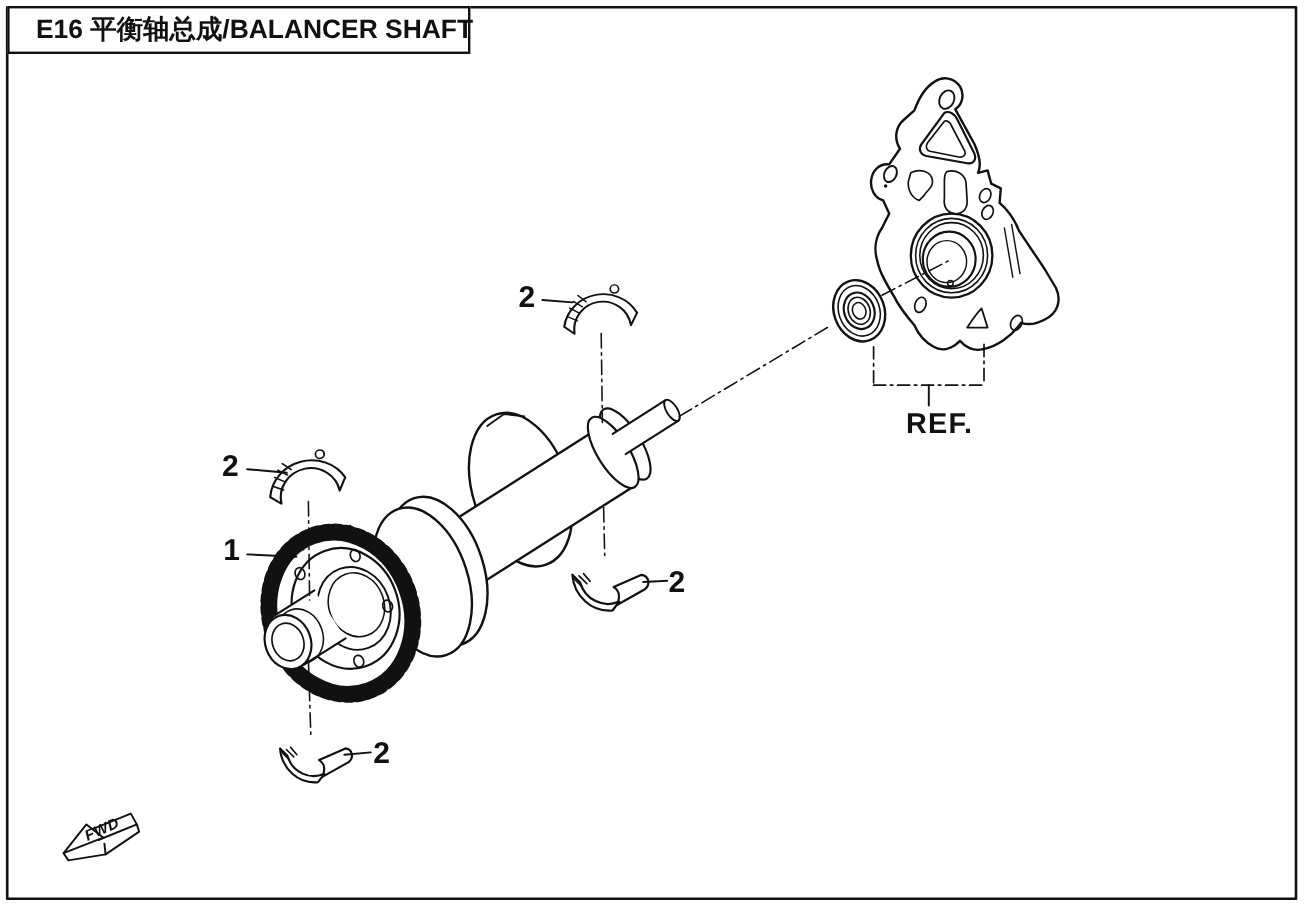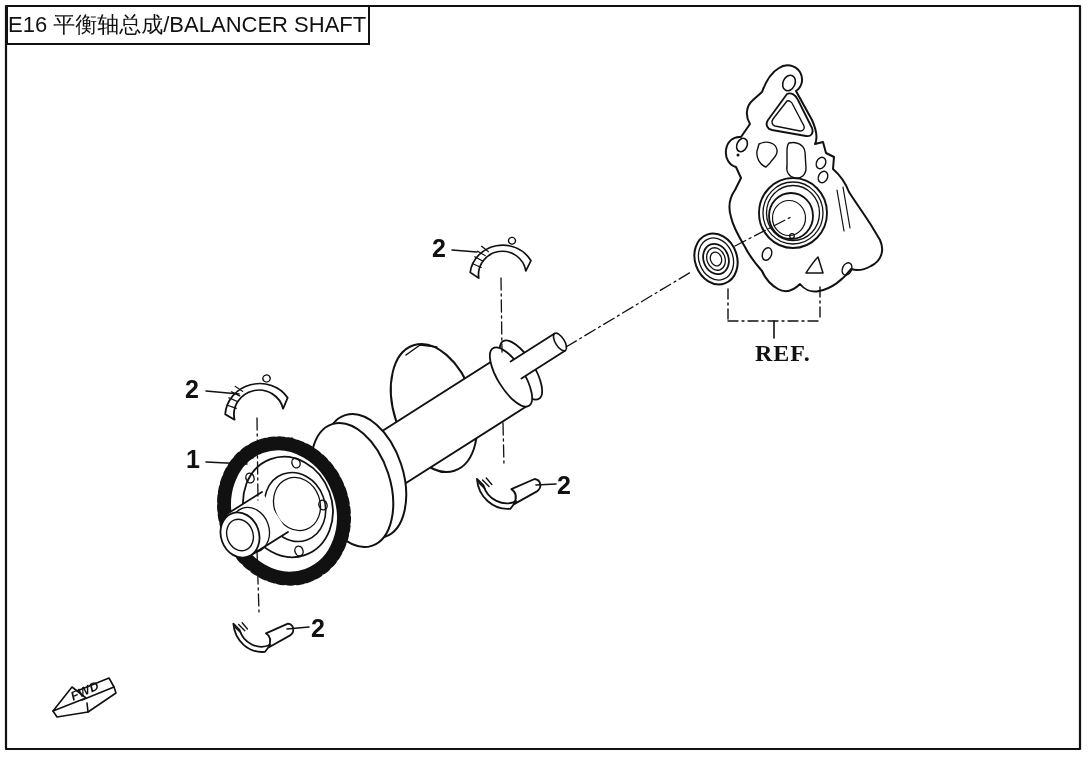--- a/index.html
+++ b/index.html
@@ -4,21 +4,21 @@
 <style>
   html,body{margin:0;padding:0;background:#fff;}
   #page{position:relative;width:1090px;height:760px;background:#ffffff;overflow:hidden;
         font-family:"Liberation Sans",sans-serif;color:#111;}
   #art{position:absolute;left:0;top:0;}
   .callout{position:absolute;font-weight:bold;font-size:25px;line-height:1;color:#111;}
   .ref-label{position:absolute;font-weight:bold;font-size:24px;letter-spacing:1px;color:#111;}
   .fwd-label{position:absolute;font-weight:bold;font-style:italic;font-size:12.5px;color:#111;
              transform:rotate(-24deg);letter-spacing:.5px;}
   .title-box{position:absolute;left:6px;top:5px;width:360px;height:36px;border:2.5px solid #111;
-             background:#fff;line-height:36px;font-weight:normal;font-size:22px;
+             background:#fff;line-height:36px;padding-left:22px;font-weight:bold;font-size:22px;
              white-space:nowrap;}
 </style>
 </head>
 <body>
 
 <div id="page">
 
 <svg id="art" width="1090" height="760" viewBox="0 0 1090 760" fill="none" stroke="#111" stroke-linecap="round" stroke-linejoin="round">
 
   <g>
@@ -194,16 +194,16 @@
   <rect x="6" y="6" width="1074" height="743" stroke-width="2.2"></rect>
 </svg>
 
 <div class="title-box">E16 平衡轴总成/BALANCER SHAFT</div>
 
 <div class="callout" style="left:186px;top:447px;">1</div>
 <div class="callout" style="left:185px;top:377px;">2</div>
 <div class="callout" style="left:432px;top:236px;">2</div>
 <div class="callout" style="left:557px;top:473px;">2</div>
 <div class="callout" style="left:311px;top:616px;">2</div>
-<div class="ref-label" style="left:755px;top:340px;font-family:Liberation Serif, serif;">REF.</div>
+<div class="ref-label" style="left:755px;top:340px;">REF.</div>
 <div class="fwd-label" style="left:70px;top:684px;">FWD</div>
 
 </div>
 
 </body></html>

